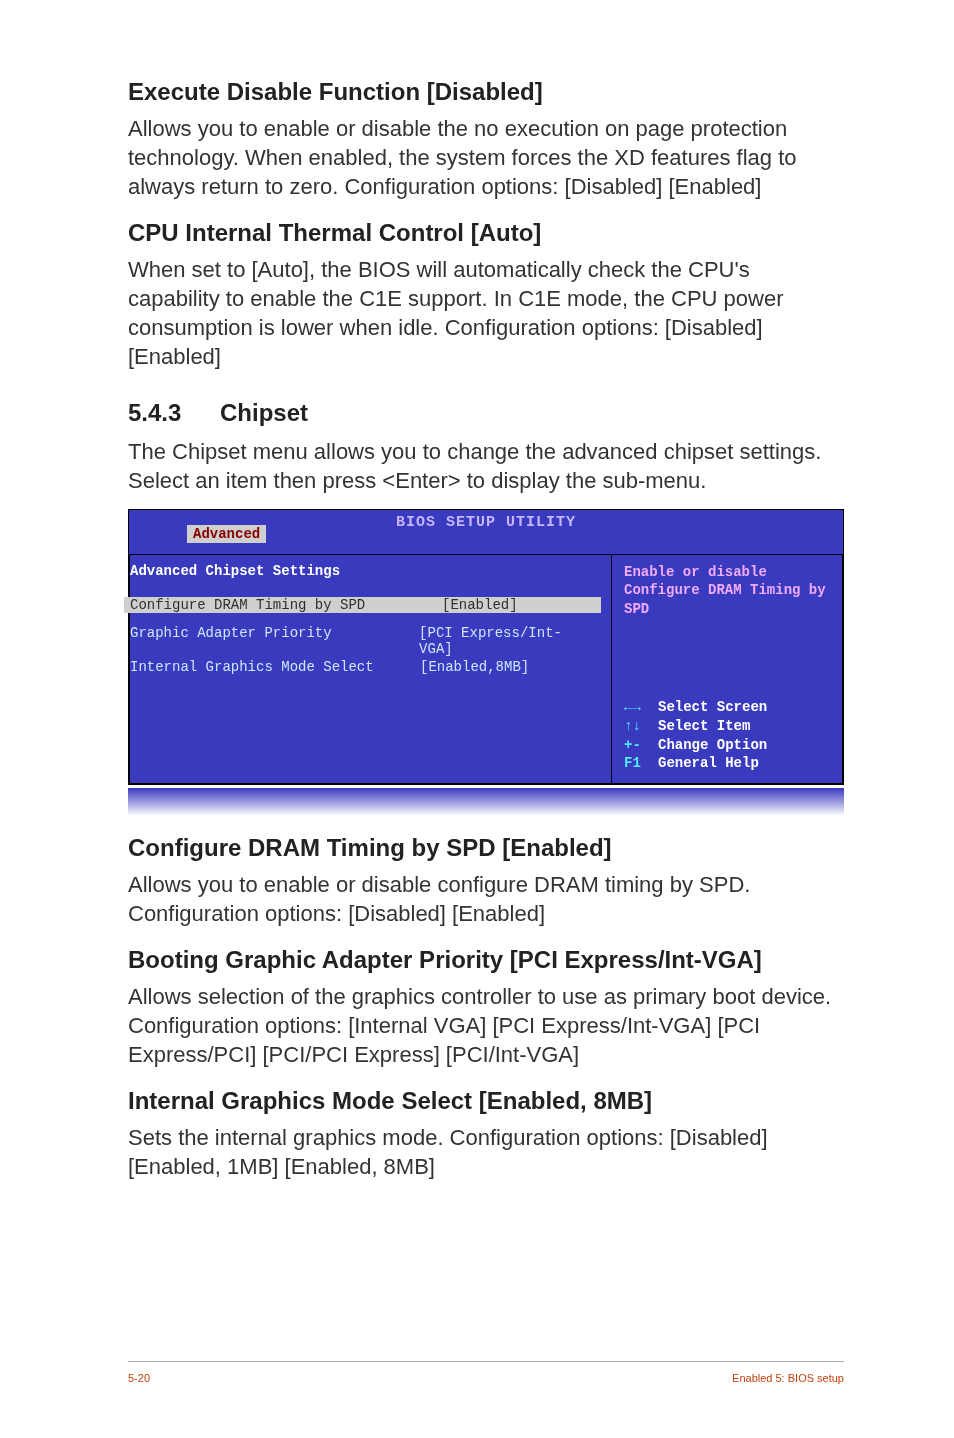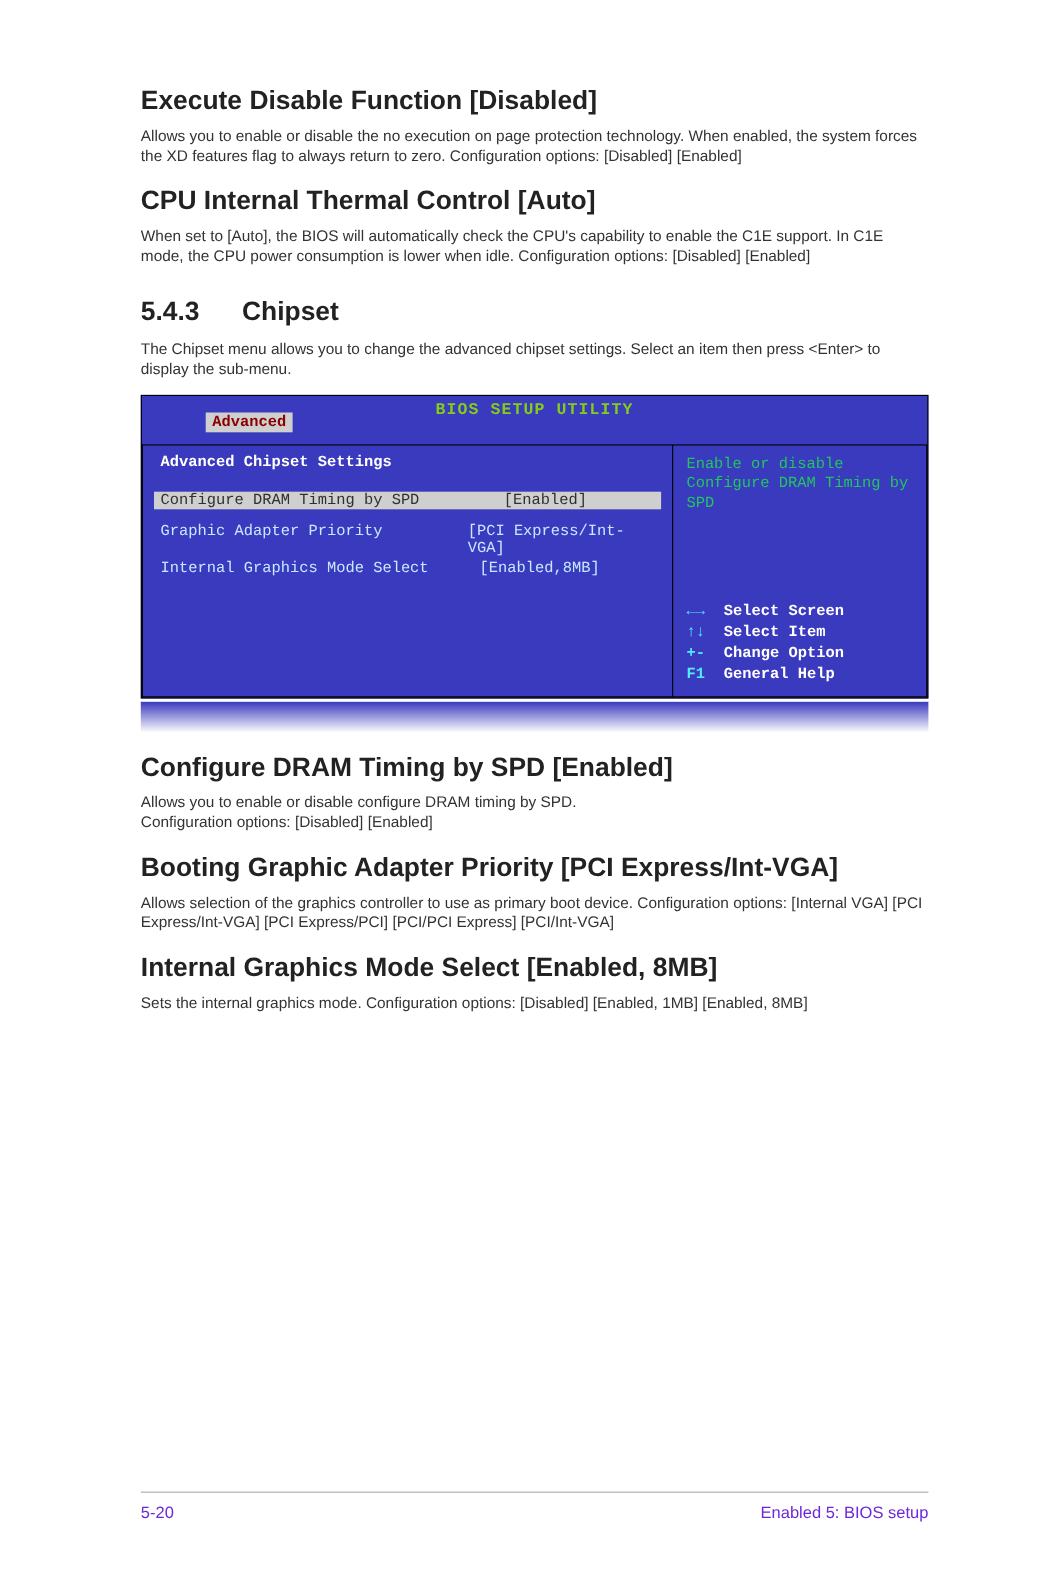--- a/index.html
+++ b/index.html
@@ -13,21 +13,21 @@
   }
   h3.bold-head {
     font-size: 24px;
     font-weight: bold;
     color: #222;
     margin-top: 18px;
     margin-bottom: 8px;
   }
   h3.bold-head.first { margin-top: 0; }
   p.body {
-    font-size: 14px;
+    font-size: 22px;
     line-height: 1.32;
     color: #333;
     margin-bottom: 8px;
   }
   h2.section {
     font-size: 24px;
     font-weight: bold;
     color: #222;
     margin-top: 28px;
     margin-bottom: 10px;
@@ -38,21 +38,21 @@
     margin-bottom: 4px;
     background: #3a3abf;
     border: 1px solid #000;
     font-family: "Courier New", monospace;
     font-size: 14px;
     position: relative;
   }
   .bios-title-row {
     height: 26px;
     text-align: center;
-    color: #84cc16;
+    color: #c4b5fd;
     font-weight: bold;
     font-size: 15px;
     line-height: 26px;
     letter-spacing: 1px;
   }
   .bios-tab {
     position: absolute;
     left: 58px;
     top: 15px;
     background: #cfcfcf;
@@ -63,21 +63,21 @@
   }
   .bios-body {
     display: flex;
     margin-top: 18px;
     padding-bottom: 0;
   }
   .bios-left {
     flex: 1;
     border: 1px solid #000;
     border-right: none;
-    padding: 8px 16px 14px 16px;
+    padding: 8px 16px 14px 0;
     color: #c8e8ff;
     min-height: 230px;
   }
   .bios-right {
     width: 232px;
     border: 1px solid #000;
     padding: 8px 10px 10px 12px;
     display: flex;
     flex-direction: column;
     justify-content: space-between;
@@ -92,22 +92,22 @@
     margin: 2px 0;
   }
   .bios-row .lbl { width: 290px; }
   .bios-row.sel {
     background: #cfcfcf;
     color: #303030;
     margin-left: -6px; margin-right: -6px;
     padding-left: 6px; padding-right: 6px; gap: 22px;
   }
   .bios-help-top {
-    color: #22c55e;
-    font-weight: normal;
+    color: #f0abfc;
+    font-weight: bold;
     line-height: 1.3;
   }
   .bios-help-bottom {
     font-weight: bold;
     line-height: 1.35;
   }
   .nav-row { display:flex; }
   .nav-key { width: 34px; color: #54eaff; }
   .nav-lbl { color: #ffffff; }
   .bios-fade {
@@ -115,24 +115,24 @@
     background: linear-gradient(to bottom, #3a3abf, #ffffff);
     margin-top: -1px;
   }
   .footer {
     position: absolute;
     bottom: 54px;
     left: 128px;
     right: 110px;
     border-top: 1px solid #aaa;
     padding-top: 10px;
-    font-size: 15px;
+    font-size: 11px;
     display: flex;
     justify-content: space-between;
-    color: #6d28d9;
+    color: #c2410c;
   }
 </style>
 </head>
 <body>
 
 <h3 class="bold-head first">Execute Disable Function [Disabled]</h3>
 <p class="body">Allows you to enable or disable the no execution on page protection technology. When enabled, the system forces the XD features flag to always return to zero. Configuration options: [Disabled] [Enabled]</p>
 
 <h3 class="bold-head"> CPU Internal Thermal Control [Auto]</h3>
 <p class="body">When set to [Auto], the BIOS will automatically check the CPU's capability to enable the C1E support. In C1E mode, the CPU power consumption is lower when idle. Configuration options: [Disabled] [Enabled]</p>

